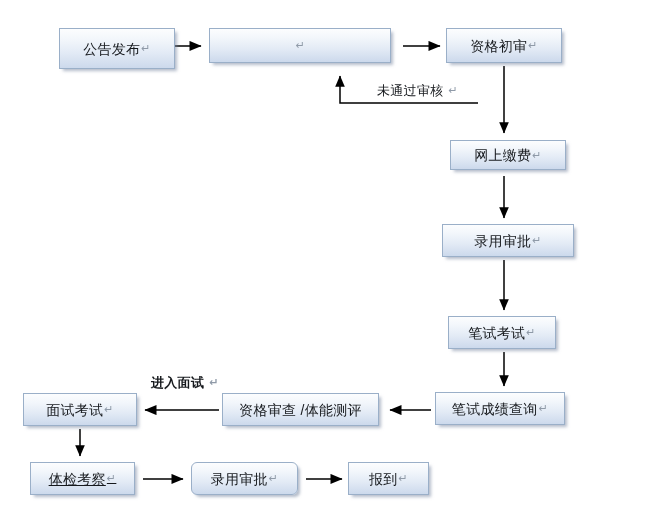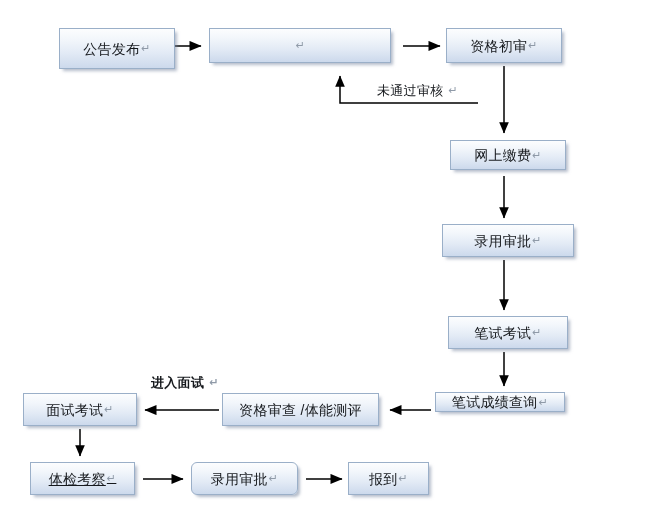--- a/index.html
+++ b/index.html
@@ -143,26 +143,26 @@
   <div class="node" style="left:450px; top:140px; width:116px; height:30px;">
     <span class="label">网上缴费</span>
     <span class="pilcrow">↵</span>
   </div>
 
   <div class="node" style="left:442px; top:224px; width:132px; height:33px;">
     <span class="label">录用审批</span>
     <span class="pilcrow">↵</span>
   </div>
 
-  <div class="node" style="left:448px; top:316px; width:120px; height:33px;justify-content:center;">
+  <div class="node" style="left:448px; top:316px; width:108px; height:33px;justify-content:center;">
     <span class="label">笔试考试</span>
     <span class="pilcrow">↵</span>
   </div>
 
-  <div class="node" style="left:435px; top:392px; width:130px; height:20px;">
+  <div class="node" style="left:435px; top:392px; width:130px; height:33px;">
     <span class="label">笔试成绩查询</span>
     <span class="pilcrow">↵</span>
   </div>
 
   <div class="node" style="left:222px; top:393px; width:157px; height:33px;">
     <span class="label">资格审查 /体能测评</span>
   </div>
 
   <div class="node" style="left:23px;  top:393px; width:114px; height:33px;">
     <span class="label">面试考试</span>

